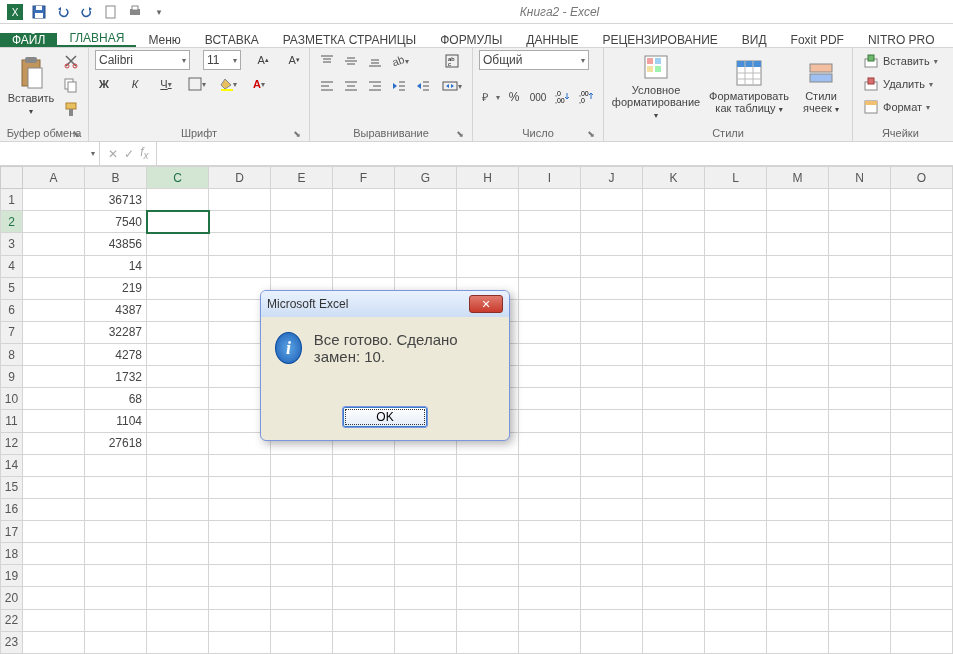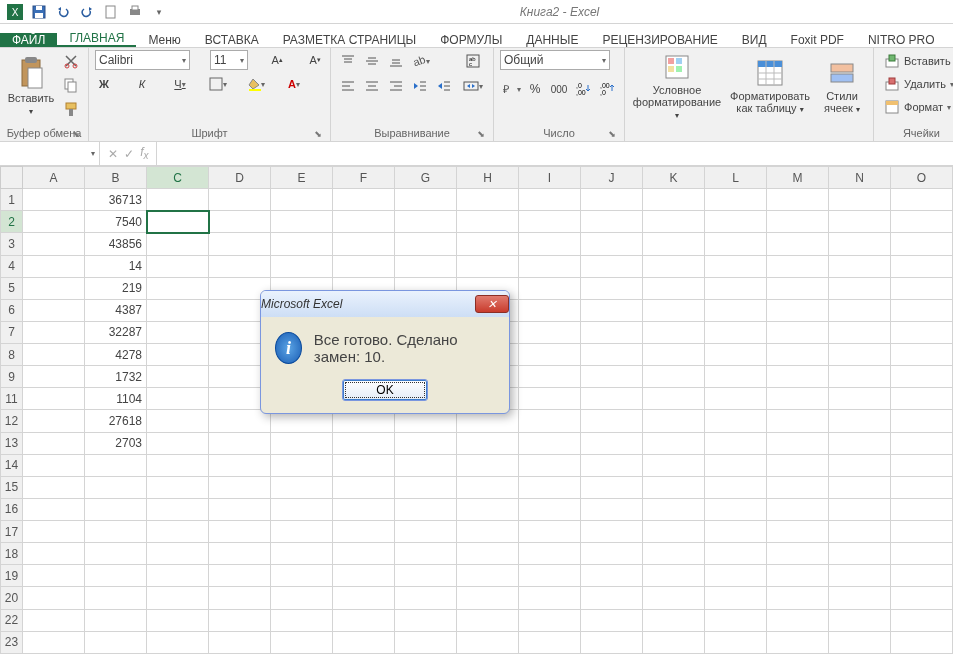--- a/index.html
+++ b/index.html
@@ -21,28 +21,28 @@
 .ribbon { height: 94px; background: #f1f1f1; border-bottom: 1px solid #d4d4d4; display: flex; }
 .ribbon-group { border-right: 1px solid #d4d4d4; padding: 2px 6px 0 6px; display: flex; flex-direction: column; }
 .ribbon-group .group-body { flex: 1; display: flex; align-items: flex-start; gap: 4px; }
 .ribbon-group .group-label { height: 16px; font-size: 11px; color: #666; text-align: center; display:flex; justify-content:center; align-items:center; position:relative;}
 .ribbon-group .group-label .launcher { position:absolute; right:0; bottom:1px; width:12px; height:12px; display:flex; align-items:center; justify-content:center; font-size:9px; color:#777; cursor:pointer;}
 .big-btn { display: flex; flex-direction: column; align-items: center; justify-content: center; width: 50px; height: 72px; cursor: pointer; }
 .big-btn .lbl { font-size: 11px; text-align: center; margin-top: 2px; line-height: 1.1; }
 .icon-stack { display: flex; flex-direction: column; gap: 2px; }
 .small-btn { width: 22px; height: 22px; display: flex; align-items: center; justify-content: center; cursor: pointer; }
 .font-controls { display:flex; flex-direction:column; gap:4px; }
-.font-row { display:flex; gap:20px; align-items:center; }
+.font-row { display:flex; gap:13px; align-items:center; }
 .font-select { width:95px; height:20px; border:1px solid #ababab; background:#fff; font-size:12px; padding:0 3px; display:flex; align-items:center; justify-content:space-between;}
 .size-select { width:38px; height:20px; border:1px solid #ababab; background:#fff; font-size:12px; padding:0 3px; display:flex; align-items:center; justify-content:space-between;}
 .dd-arrow { font-size:8px; color:#666; }
 .mini { width:18px; height:20px; display:flex; align-items:center; justify-content:center; cursor:pointer; font-size:11px; }
 .align-grid { display:flex; flex-direction:column; gap:3px;}
 .align-row { display:flex; gap:2px;}
-.num-controls { display:flex; flex-direction:column; gap:8px; align-items:stretch;}
+.num-controls { display:flex; flex-direction:column; gap:16px; align-items:stretch;}
 .num-select { width:110px; height:20px; border:1px solid #ababab; background:#fff; font-size:12px; padding:0 3px; display:flex; align-items:center; justify-content:space-between;}
 .cells-col { display:flex; flex-direction:column; gap:1px; }
 .cells-btn { height:22px; display:flex; align-items:center; gap:4px; cursor:pointer; padding:0 4px; font-size:11px; white-space:nowrap;}
 
 
 .formulabar { height: 24px; border-bottom: 1px solid #d4d4d4; display: flex; align-items: stretch; }
 .namebox { width: 100px; border-right: 1px solid #d4d4d4; display:flex; align-items:center; justify-content:space-between; padding:0 4px;}
 .fb-btns { display:flex; align-items:center; gap:6px; padding:0 8px; border-right:1px solid #d4d4d4; color:#aaa;}
 .fb-input { flex:1; padding:0 6px; display:flex; align-items:center;}
 
@@ -52,28 +52,28 @@
 .grid th, .grid td { border: 1px solid #d4d4d4; font-size: 12px; font-weight: normal; }
 .grid .corner { width: 28px; height:20px; background:#f0f0f0; border:1px solid #ccc;}
 .grid .colhdr { height: 20px; background: #f0f0f0; text-align: center; color:#555; min-width:62px;}
 .grid .rowhdr { width: 28px; background: #f0f0f0; text-align: center; color:#555;}
 .grid td.cell { height: 20px; padding: 0 4px; text-align: right; background:#fff;}
 .grid .colhdr.sel, .grid .rowhdr.sel { background:#d3e5d3; color:#217346;}
 .grid td.active { outline: 2px solid #217346; outline-offset:-1px; background:#fff;}
 
 
 .dialog { position: absolute; background: #ece9d8; border: 1px solid #7a96df; box-shadow: 3px 3px 10px rgba(0,0,0,0.3); border-radius:6px; }
-.dialog .dlg-title { height: 26px; background: linear-gradient(#eaf2fd,#cddef5); display:flex; align-items:center; justify-content:space-between; padding:0 0; font-size:12px; color:#333; border-radius:5px 5px 0 0;font-style:italic;}
+.dialog .dlg-title { height: 26px; background: linear-gradient(#eaf2fd,#cddef5); display:flex; align-items:center; justify-content:space-between; padding:0 6px; font-size:12px; color:#333; border-radius:5px 5px 0 0;}
 .dialog .dlg-close { width:34px; height:18px; background:linear-gradient(#e07b6f,#c83b2c); border:1px solid #8b2e25; border-radius:3px; display:flex; align-items:center; justify-content:center; color:#fff; font-size:11px; cursor:pointer;}
 .msg-dialog { left: 260px; top: 290px; width: 250px; }
 .msg-body { display:flex; gap:12px; align-items:center; padding:14px 14px 8px 14px;}
 .info-icon { width:32px; height:32px; border-radius:50%; background:radial-gradient(#5ba4e5,#1a5db4); border:1px solid #0a4a9c; display:flex; align-items:center; justify-content:center; color:#fff; font-family:Georgia,serif; font-style:italic; font-weight:bold; font-size:18px;}
 .msg-btns { text-align:center; padding:6px 0 12px 0;}
 .dlg-btn { min-width:86px; height:22px; border:1px solid #7a96df; background:linear-gradient(#fff,#e4ecf7); border-radius:3px; cursor:pointer; font-size:12px;}
-.dlg-btn.focus { box-shadow:0 0 0 1px #3d7cc9 inset; outline:1px dotted #333; outline-offset:-4px;}
+.dlg-btn.focus { box-shadow:0 0 0 1px #3d7cc9 inset; outline:1px dotted #333; outline-offset:-4px;margin-top:27px;}
 
 svg { display:block; }
 </style>
 </head>
 <body>
 
 <div class="titlebar">
   <div class="qat">
     <div class="qat-btn">
         <svg width="16" height="16">
@@ -382,20 +382,23 @@
         <div class="lbl"><span>Форматировать как таблицу</span> <span style="font-size:8px">▾</span></div>
       </div>
       <div class="big-btn" style="width:50px">
         <svg width="30" height="30">
             <rect x="4" y="6" width="22" height="8" fill="#f2c0a0" stroke="#888"></rect>
             <rect x="4" y="16" width="22" height="8" fill="#a0c0f2" stroke="#888"></rect>
           </svg>
         <div class="lbl"><span>Стили ячеек</span> <span style="font-size:8px">▾</span></div>
       </div>
     </div>
+    <div class="group-label">
+        <span>Стили</span>
+      </div>
   </div>
 
   <div class="ribbon-group" style="border-right:none">
     <div class="group-body">
       <div class="cells-col">
         <div class="cells-btn">
             <svg width="16" height="16">
               <rect x="2" y="6" width="12" height="8" fill="#fff" stroke="#888"></rect>
               <rect x="5" y="2" width="6" height="6" fill="#70b770" stroke="#3a7a3a"></rect>
             </svg>
@@ -618,20 +621,38 @@
           <td class="cell"></td>
           <td class="cell"></td>
           <td class="cell"></td>
           <td class="cell"></td>
           <td class="cell"></td>
           <td class="cell"></td>
           <td class="cell"></td>
           <td class="cell"></td>
         </tr>
         <tr>
+          <th class="rowhdr">10</th>
+          <td class="cell"></td>
+          <td class="cell">68</td>
+          <td class="cell"></td>
+          <td class="cell"></td>
+          <td class="cell"></td>
+          <td class="cell"></td>
+          <td class="cell"></td>
+          <td class="cell"></td>
+          <td class="cell"></td>
+          <td class="cell"></td>
+          <td class="cell"></td>
+          <td class="cell"></td>
+          <td class="cell"></td>
+          <td class="cell"></td>
+          <td class="cell"></td>
+        </tr>
+        <tr>
           <th class="rowhdr">11</th>
           <td class="cell"></td>
           <td class="cell">1104</td>
           <td class="cell"></td>
           <td class="cell"></td>
           <td class="cell"></td>
           <td class="cell"></td>
           <td class="cell"></td>
           <td class="cell"></td>
           <td class="cell"></td>
@@ -639,38 +660,20 @@
           <td class="cell"></td>
           <td class="cell"></td>
           <td class="cell"></td>
           <td class="cell"></td>
           <td class="cell"></td>
         </tr>
         <tr>
           <th class="rowhdr">12</th>
           <td class="cell"></td>
           <td class="cell">27618</td>
-          <td class="cell"></td>
-          <td class="cell"></td>
-          <td class="cell"></td>
-          <td class="cell"></td>
-          <td class="cell"></td>
-          <td class="cell"></td>
-          <td class="cell"></td>
-          <td class="cell"></td>
-          <td class="cell"></td>
-          <td class="cell"></td>
-          <td class="cell"></td>
-          <td class="cell"></td>
-          <td class="cell"></td>
-        </tr>
-        <tr>
-          <th class="rowhdr">13</th>
-          <td class="cell"></td>
-          <td class="cell">2703</td>
           <td class="cell"></td>
           <td class="cell"></td>
           <td class="cell"></td>
           <td class="cell"></td>
           <td class="cell"></td>
           <td class="cell"></td>
           <td class="cell"></td>
           <td class="cell"></td>
           <td class="cell"></td>
           <td class="cell"></td>

